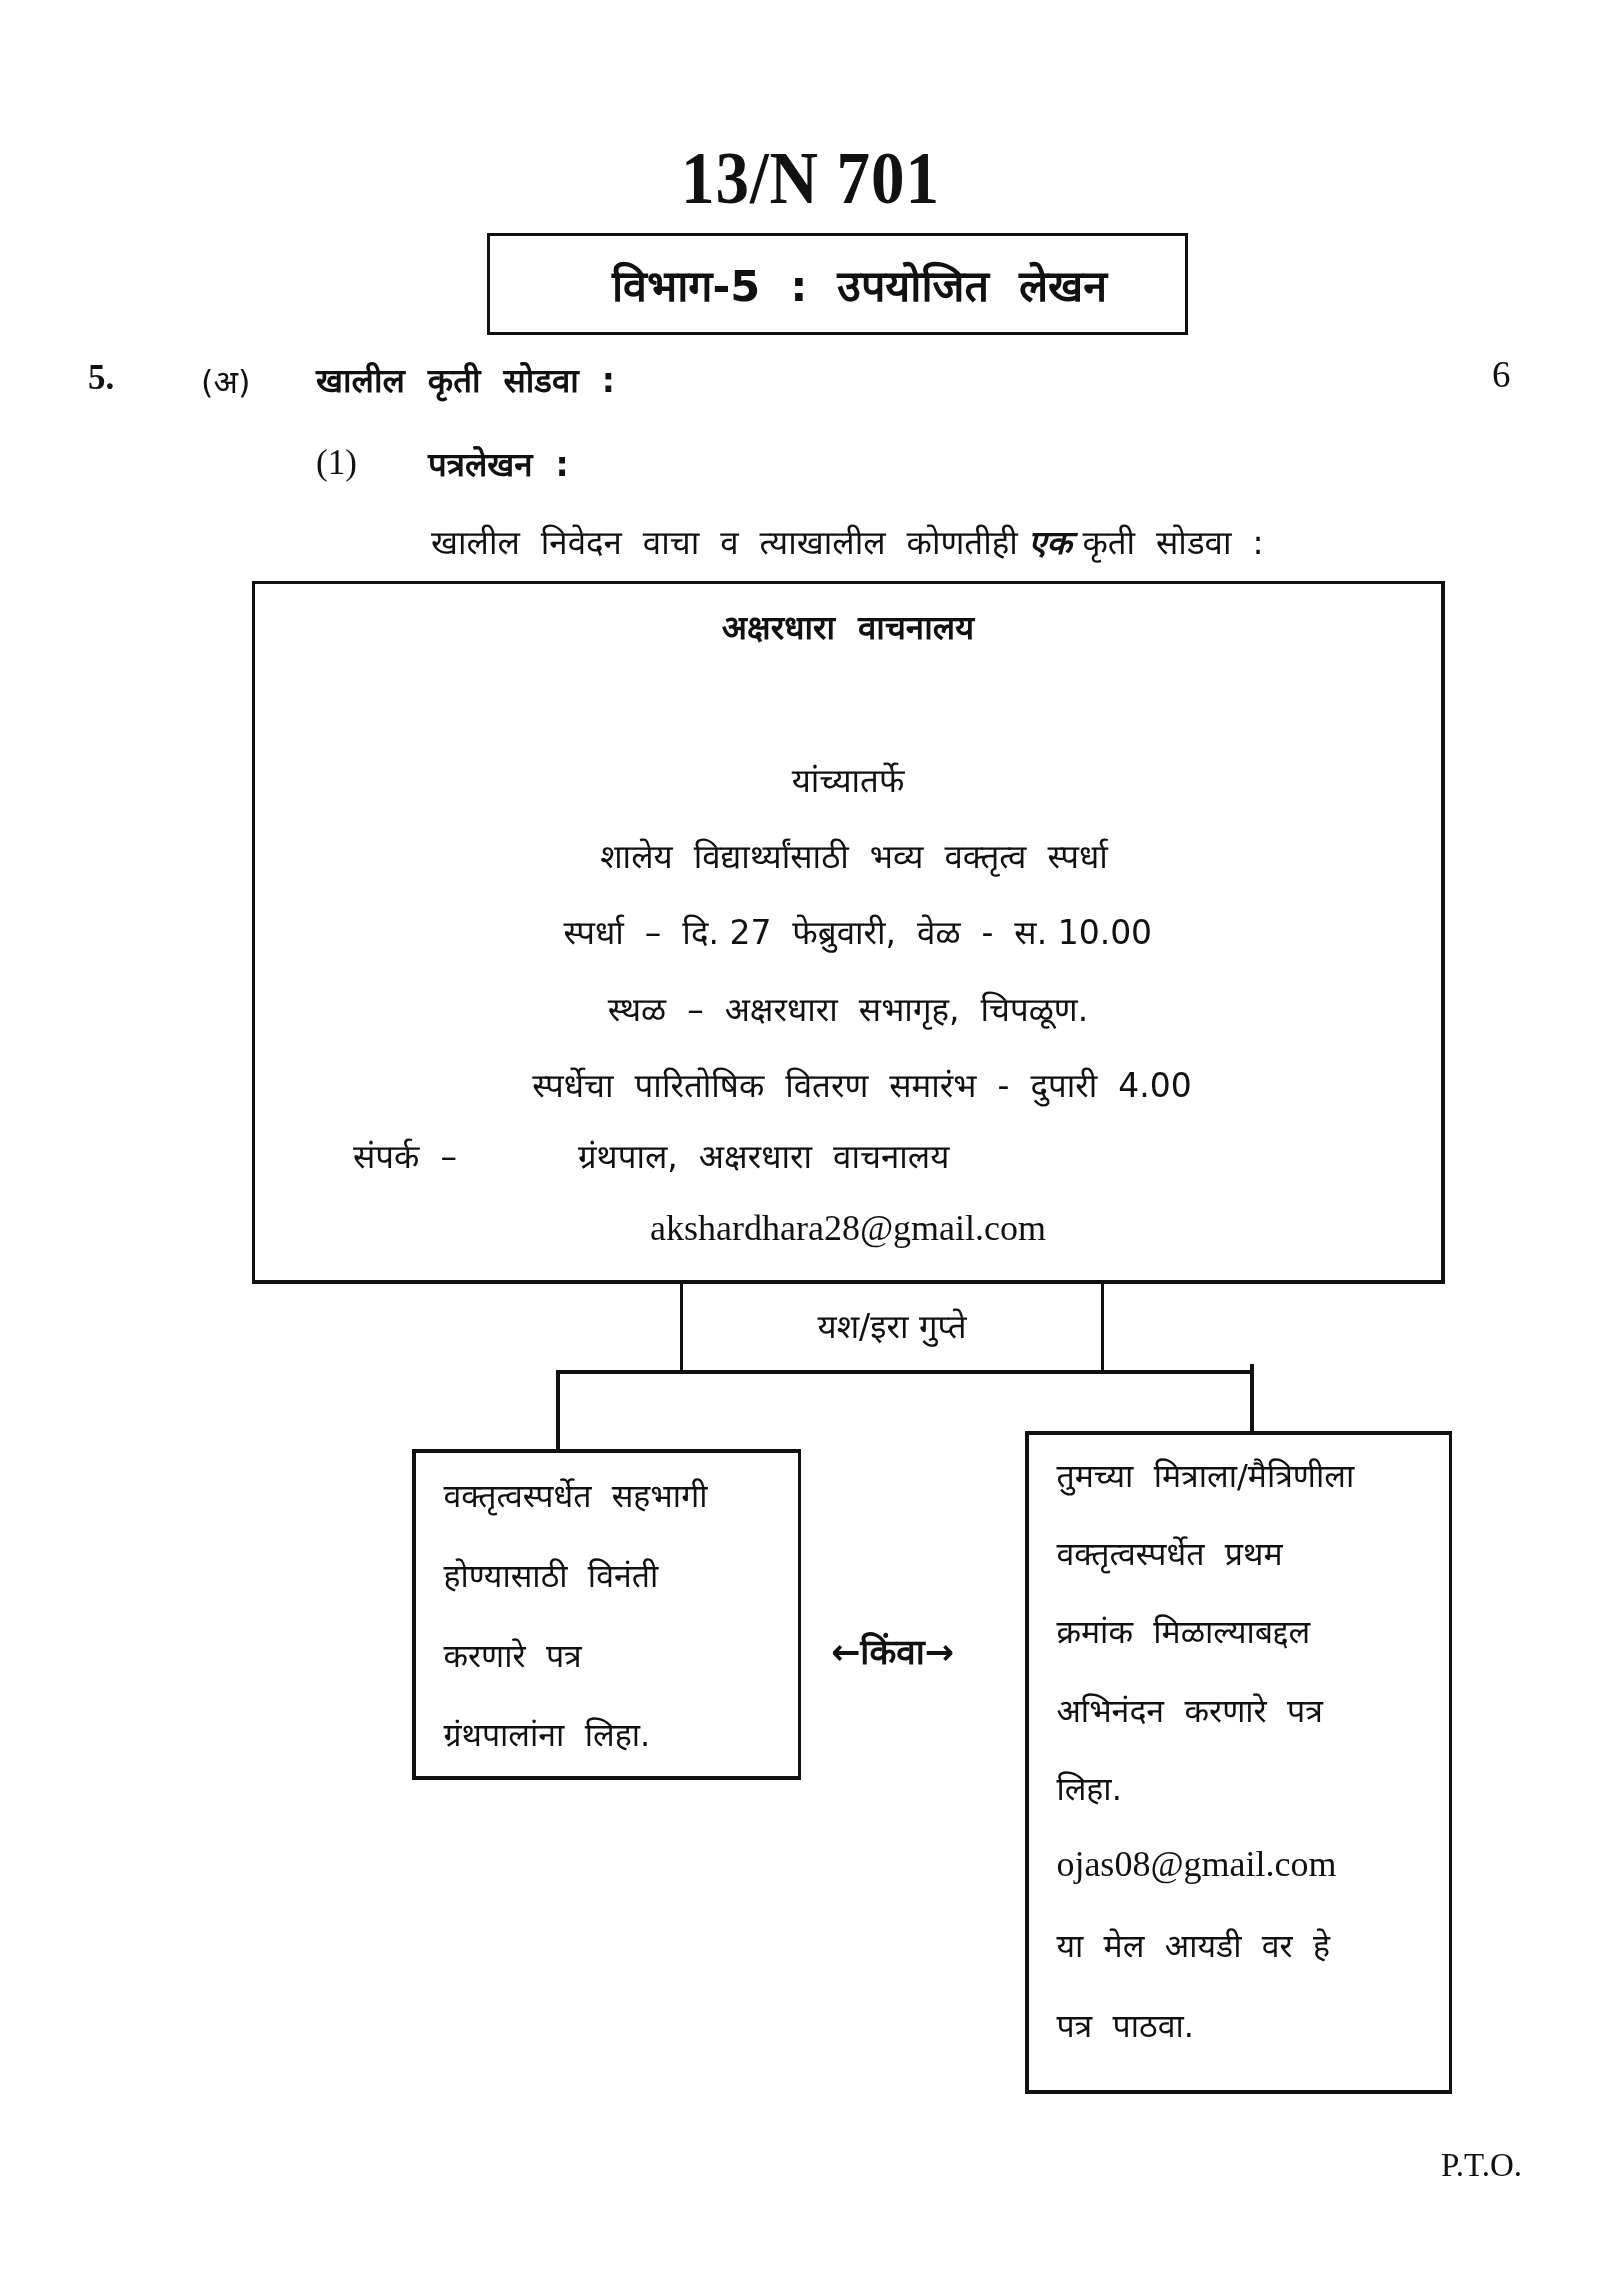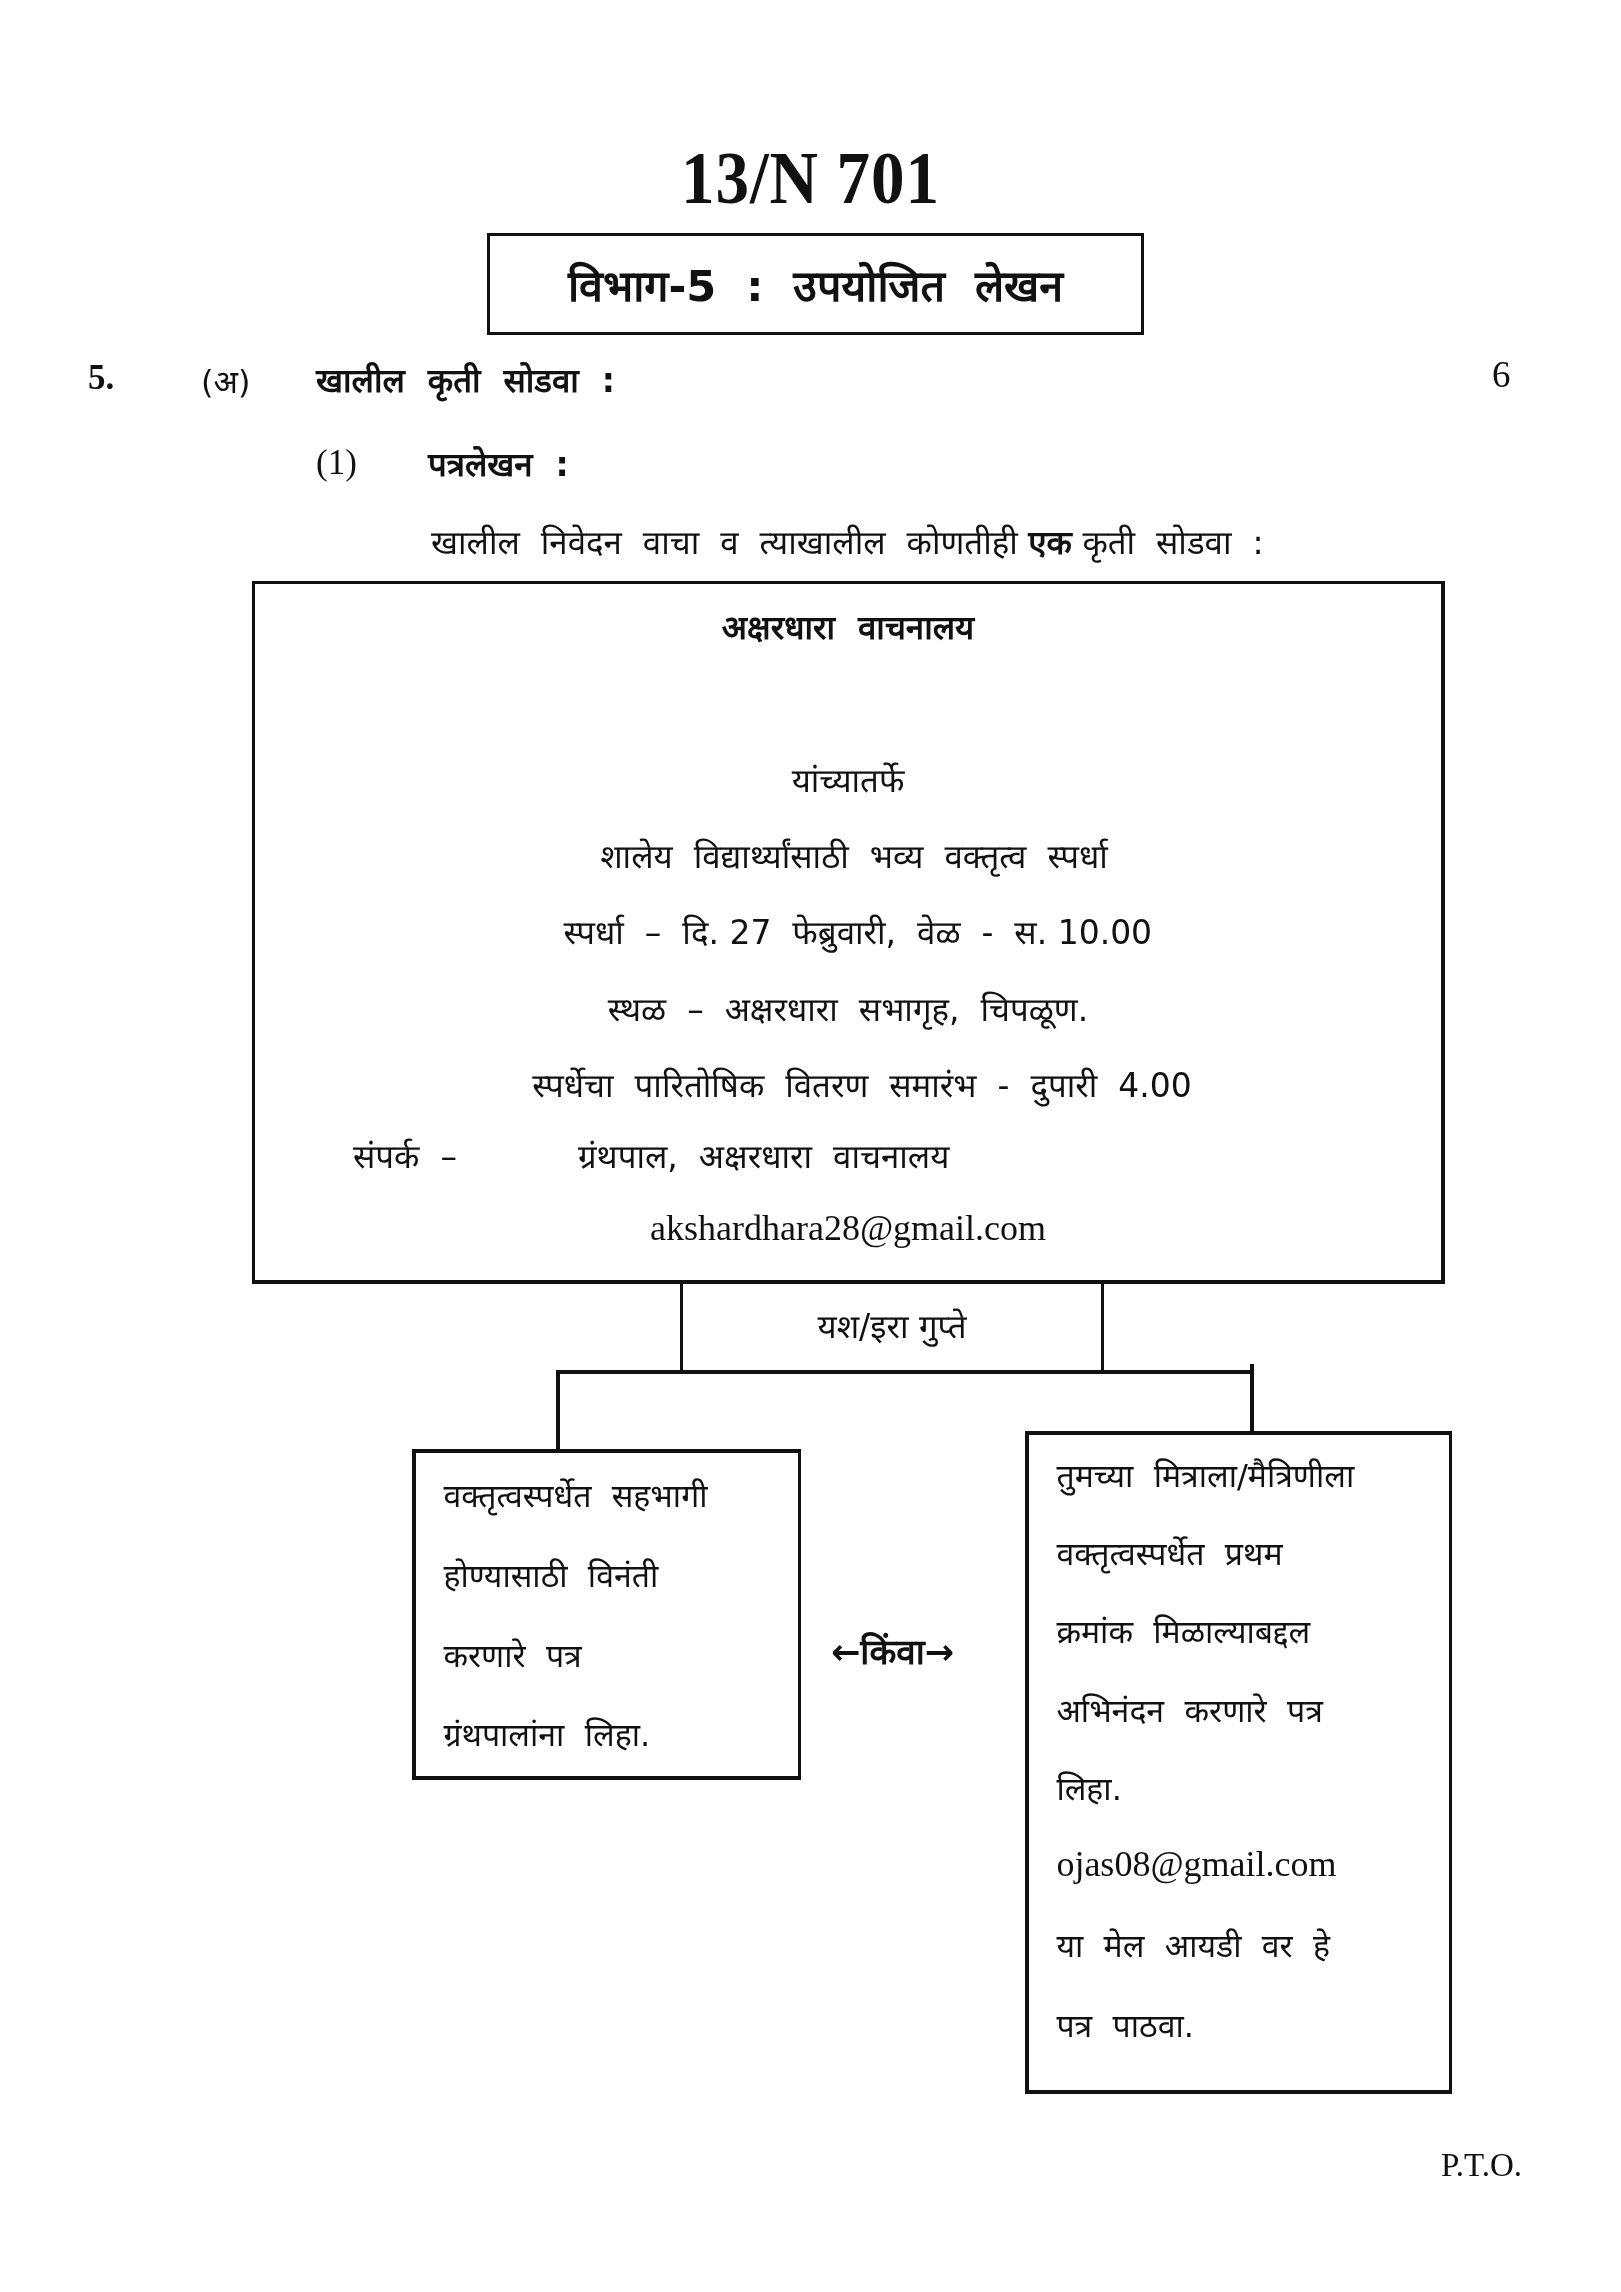--- a/index.html
+++ b/index.html
@@ -3,30 +3,30 @@
   <meta charset="utf-8">
   <style>
     html, body { margin: 0; padding: 0; background: #ffffff; }
     body { width: 1621px; height: 2293px; position: relative; overflow: hidden;
            font-family: "DejaVu Sans", sans-serif; color: #111111; }
     .abs { position: absolute; }
     .code { left: 0; width: 1621px; top: 137px; text-align: center;
             font-family: "Liberation Serif", serif; font-weight: bold; font-size: 73px;
             letter-spacing: 1px; transform: scaleX(0.92); }
     .section-box { left: 487px; top: 233px; width: 651px; height: 96px;
-                   border: 3.9px solid #111; display: flex; align-items: center; justify-content: center; }
+                   border: 3.9px solid #111; display: flex; align-items: center; justify-content: center; padding-left: 44px; }
     .section-box span { font-weight: bold; font-size: 43px; white-space: pre; }
     .qnum { left: 88px; top: 358px; font-family: "Liberation Serif", serif; font-weight: bold; font-size: 35px; }
     .sub-a { left: 201px; top: 359px; font-size: 32px; }
     .sub-a-text { left: 316px; top: 357px; font-size: 33px; font-weight: bold; white-space: pre; text-align: right; }
     .marks { left: 1492px; top: 353px; font-family: "Liberation Serif", serif; font-size: 37px; }
     .sub-1 { left: 316px; top: 443px; font-family: "Liberation Serif", serif; font-size: 35px; }
     .sub-1-text { left: 428px; top: 441px; font-size: 33px; font-weight: bold; white-space: pre; }
     .instr { left: 431px; top: 519px; font-size: 33px; white-space: pre; }
-    .instr b { font-weight: bold; }
+    .instr b { font-weight: bold; font-style: italic; }
     .notice { left: 252px; top: 581px; width: 1186px; height: 696px;
               border: 3.9px solid #111; border-right-width: 4.9px; border-bottom-width: 4.9px; }
     .nline { position: absolute; left: 0; width: 100%; text-align: center; font-size: 33px; white-space: pre; }
     .nline.bold { font-weight: bold; }
     .contact-label { position: absolute; left: 98px; top: 549px; font-size: 33px; white-space: pre; }
     .contact-text { position: absolute; left: 323px; top: 549px; font-size: 33px; white-space: pre; }
     .email1 { position: absolute; left: 0; width: 100%; text-align: center; top: 623px;
               font-family: "Liberation Serif", serif; font-size: 36px; }
     .line { position: absolute; background: #111; }
     .namebox { left: 680px; top: 1280px; width: 418px; height: 90px;

